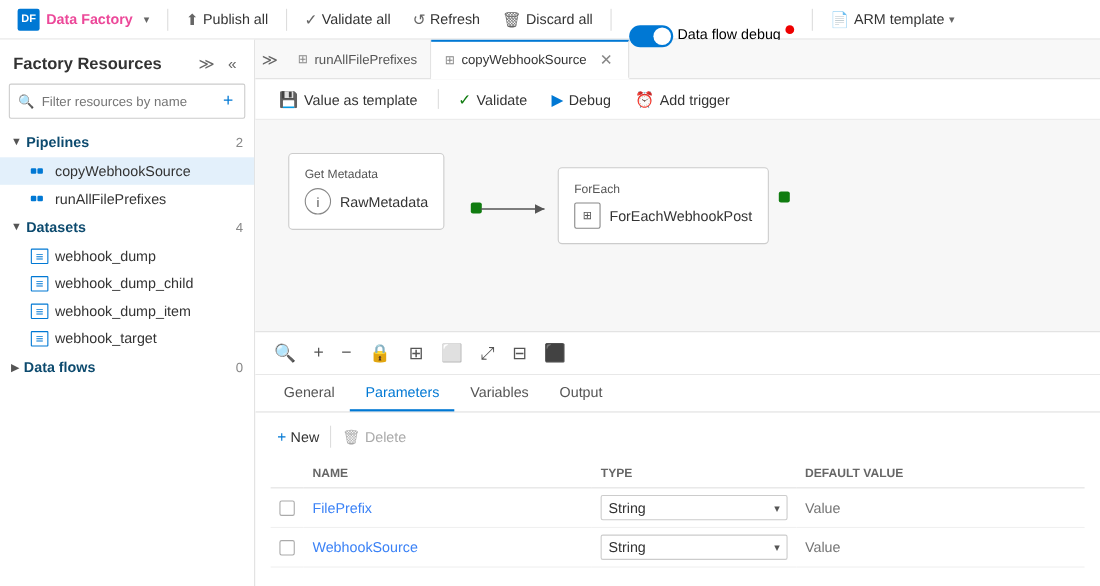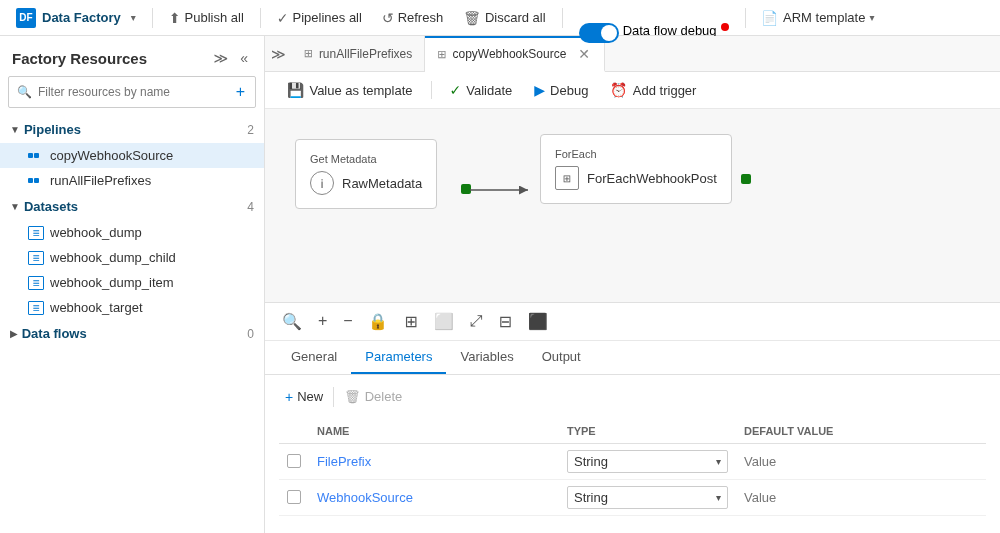--- a/index.html
+++ b/index.html
@@ -13,21 +13,21 @@
     }
     .top-bar-item {
       display: flex; align-items: center; gap: 4px;
       padding: 4px 8px; cursor: pointer; border-radius: 2px;
       font-size: 13px; color: #333; white-space: nowrap;
     }
     .top-bar-item .icon { font-size: 14px; color: #666; }
     .top-bar-divider { width: 1px; height: 20px; background: #ddd; margin: 0 4px; }
     .df-logo { display: flex; align-items: center; gap: 6px; padding: 4px 8px; }
     .df-logo-icon { width: 20px; height: 20px; background: #0078d4; border-radius: 2px; display: flex; align-items: center; justify-content: center; color: #fff; font-size: 10px; font-weight: bold; }
-    .df-logo-text { font-size: 13px; font-weight: 600; color: #0c4a6e; }
+    .df-logo-text { font-size: 13px; font-weight: 600; color: #ec4899; }
     .df-logo-caret { color: #666; font-size: 10px; margin-left: 4px; }
 
     .toggle-container { display: flex; gap: 4px; padding: 0 8px; margin-top: 30px; }
     .toggle { position: relative; width: 40px; height: 20px; }
     .toggle input { opacity: 0; width: 0; height: 0; }
     .toggle-slider {
       position: absolute; top: 0; left: 0; right: 0; bottom: 0;
       background: #0078d4; border-radius: 10px; cursor: pointer;
     }
     .toggle-slider:before {
@@ -35,21 +35,21 @@
       top: 2px; right: 2px; background: #fff; border-radius: 50%;
     }
     .toggle-dot { width: 8px; height: 8px; background: #e00; border-radius: 50%; }
     .arm-item { display: flex; align-items: center; gap: 4px; padding: 4px 8px; cursor: pointer; }
     .arm-caret { color: #666; font-size: 10px; }
 
     
     .main-layout { display: flex; height: calc(533px - 36px); }
 
     
-    .sidebar { width: 265px; border-right: 1px solid #e0e0e0; display: flex; flex-direction: column; background: #fff; }
+    .sidebar { width: 232px; border-right: 1px solid #e0e0e0; display: flex; flex-direction: column; background: #fff; }
     .sidebar-header { display: flex; align-items: center; justify-content: space-between; padding: 12px 12px 8px; }
     .sidebar-title { font-size: 15px; font-weight: 600; color: #333; }
     .sidebar-controls { display: flex; gap: 4px; align-items: center; }
     .sidebar-ctrl-btn { background: none; border: none; cursor: pointer; color: #666; font-size: 14px; padding: 2px 4px; }
     .sidebar-search { display: flex; align-items: center; margin: 0 8px 8px; border: 1px solid #ccc; border-radius: 2px; padding: 4px 8px; gap: 6px; }
     .sidebar-search input { border: none; outline: none; font-size: 12px; color: #555; flex: 1; }
     .sidebar-search .search-icon { color: #888; font-size: 12px; }
     .sidebar-search-add { background: none; border: none; cursor: pointer; color: #0078d4; font-size: 16px; padding: 2px; }
 
     
@@ -139,21 +139,21 @@
 
   <div class="top-bar-item">
     <span class="icon">⬆</span>
     <span>Publish all</span>
   </div>
 
   <div class="top-bar-divider"></div>
 
   <div class="top-bar-item">
     <span class="icon validate-check">✓</span>
-    <span>Pipelines all</span>
+    <span>Validate all</span>
   </div>
 
   <div class="top-bar-item">
     <span class="icon">↺</span>
     <span>Refresh</span>
   </div>
 
   <div class="top-bar-item">
     <span class="icon">🗑</span>
     <span>Discard all</span>
@@ -294,21 +294,21 @@
 
       <svg style="position:absolute; left:195px; top:70px; width:80px; height:22px;">
         <defs>
             <marker id="ah" markerWidth="6" markerHeight="6" refX="6" refY="3" orient="auto">
               <path d="M0,0 L0,6 L6,3 z" fill="#555"></path>
             </marker>
           </defs>
         <line x1="10" y1="11" x2="68" y2="11" stroke="#555" stroke-width="1.5" marker-end="url(#ah)"></line>
       </svg>
 
-      <div class="pipeline-node" style="left:275px; top:25px;">
+      <div class="pipeline-node" style="left:275px; top:43px;">
         <div class="node-header">ForEach</div>
         <div class="node-body">
           <div class="foreach-icon">⊞</div>
           <span class="node-name">ForEachWebhookPost</span>
         </div>
       </div>
 
       <div style="position:absolute; left:476px; top:65px; width:10px; height:10px; background:#107c10; border-radius:2px;"></div>
     </div>
 

